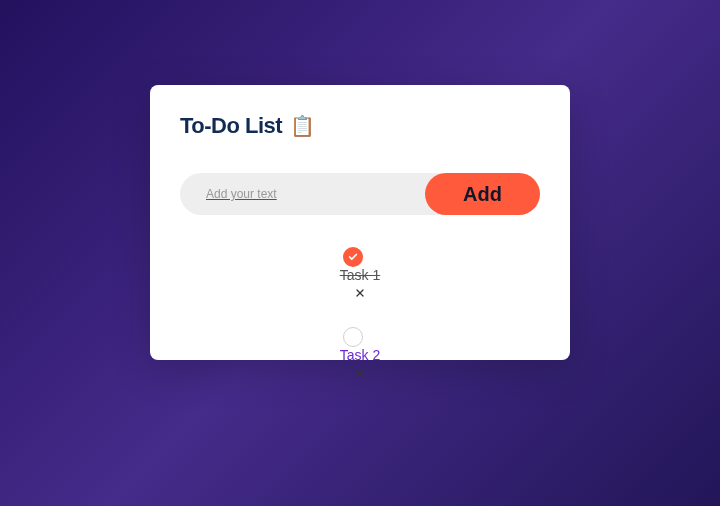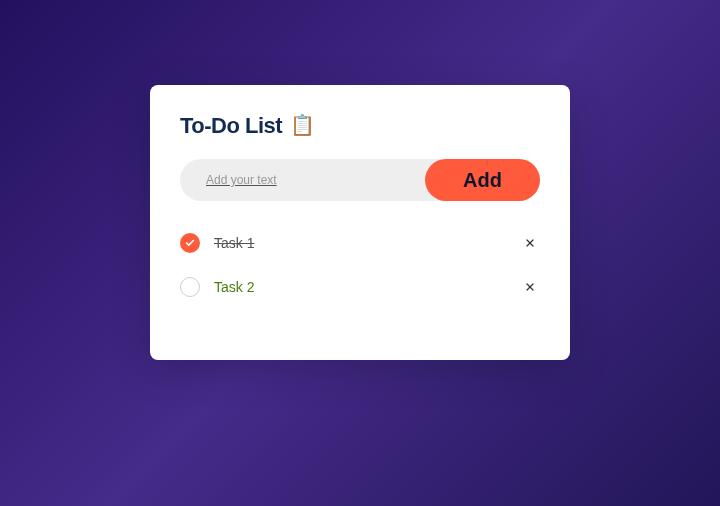--- a/index.html
+++ b/index.html
@@ -22,23 +22,23 @@
       width: 420px;
       height: 275px;
       background: #fff;
       border-radius: 8px;
       padding: 28px 30px;
       box-shadow: 0 10px 40px rgba(0,0,0,0.2);
     }
 
     .header {
       display: flex;
-      align-items: flex-start;
+      align-items: center;
       gap: 8px;
-      margin-bottom: 20px;
+      margin-bottom: 34px;
     }
 
     .title {
       font-size: 22px;
       font-weight: 800;
       color: #112b52;
       letter-spacing: -0.5px;
     }
 
     .title-icon {
@@ -85,20 +85,21 @@
 
     .task-list {
       list-style: none;
     }
 
     .task-item {
       display: flex;
       align-items: center;
       padding: 6px 0;
       margin-bottom: 12px;
+      flex-direction: column;
     }
 
     .task-checkbox {
       width: 20px;
       height: 20px;
       border-radius: 50%;
       flex-shrink: 0;
       display: flex;
       align-items: center;
       justify-content: center;
@@ -117,21 +118,21 @@
     }
 
     .checkmark-svg {
       width: 10px;
       height: 10px;
     }
 
     .task-label {
       flex: 1;
       font-size: 14px;
-      color: #4d7c0f;
+      color: #6d28d9;
     }
 
     .task-label.done {
       text-decoration: line-through;
       color: #555;
     }
 
     .delete-btn {
       background: none;
       border: none;

